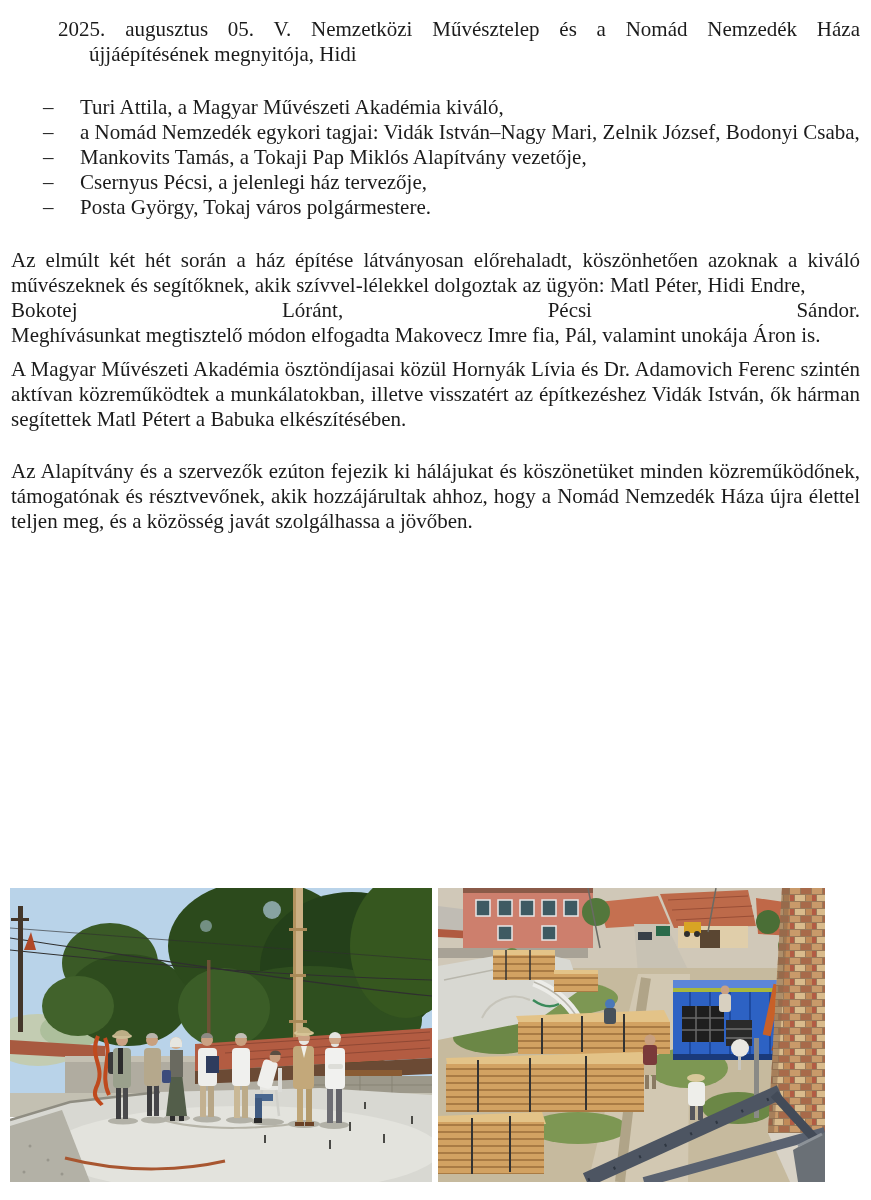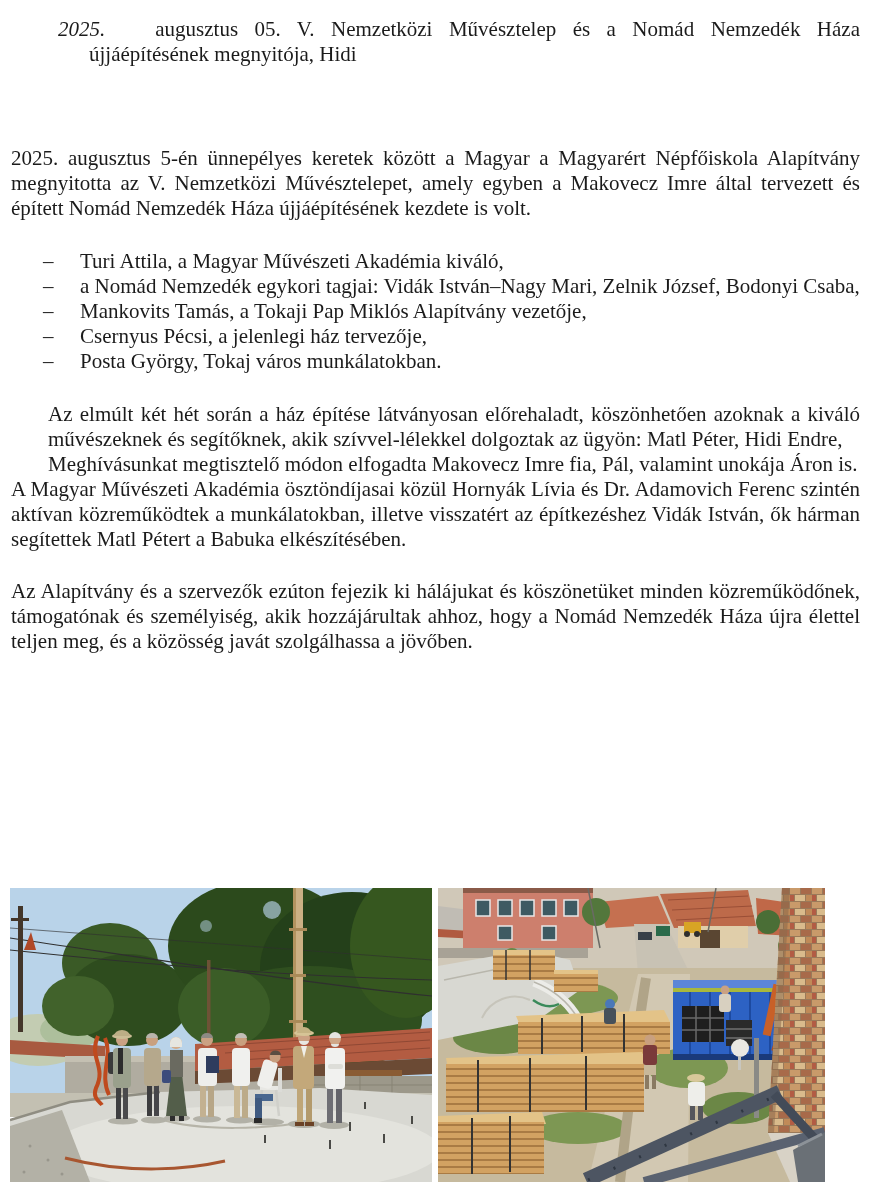--- a/index.html
+++ b/index.html
@@ -5,51 +5,50 @@
   html,body { margin:0; padding:0; background:#ffffff; }
   .page {
     position:relative; width:871px; height:1200px; margin:0 auto;
     background:#ffffff; overflow:hidden;
     font-family:"Liberation Serif", serif;
     font-size:21px; line-height:25px; color:#1b1b1b;
   }
   .content { position:absolute; left:11px; top:17px; width:849px; }
 
   .heading-line1 { padding-left:78px; text-indent:-31px; text-align:justify; text-align-last:justify; white-space:normal; }
-  .heading-num   { margin-right:50px;font-style:italic; }
+  .heading-num   { margin-right:20px; }
   .heading-line2 { padding-left:78px; }
 
   .p  { text-align:justify; }
   .p1 { margin-top:79px; }
   .p2 { margin-top:26px; }
   .plist { margin-top:28px; }
   .list-item { display:flex; }
   .bullet    { flex:0 0 37px; margin-left:32px; }
   .item-text { flex:1 1 auto; text-align:justify; }
   .p3 { margin-top:28px; }
-  .seg { text-align:justify;margin-left:37px; }
+  .seg { text-align:justify; }
   .seg-stretch { text-align:justify; text-align-last:justify; }
-  .p4 { margin-top:0; }
+  .p4 { margin-top:9px; }
   .p5 { margin-top:27px; }
 
   .photos { position:absolute; left:10px; top:888px; display:flex; gap:6px; }
   .photo  { display:block; }
 </style>
 </head>
 <body>
 
 <div class="page">
   <div class="content">
 
     <div class="heading">
       <div class="heading-line1"><span class="heading-num">2025.</span><span>augusztus 05. V. Nemzetközi Művésztelep és a Nomád Nemzedék Háza</span></div>
       <div class="heading-line2">újjáépítésének megnyitója, Hidi</div>
     </div>
 
-    <div class="p p1">2025. augusztus 5-én ünnepélyes keretek között a Magyar a Magyarért Népfőiskola Alapítvány megnyitotta az V. Nemzetközi Művésztelepet, amely egyben a Makovecz Imre által tervezett és épített Nomád Nemzedék Háza újjáépítésének kezdete is volt.</div>
 
 
     <div class="plist">
       <div class="list-item">
         <span class="bullet">–</span>
         <span class="item-text">Turi Attila, a Magyar Művészeti Akadémia kiváló,</span>
       </div>
       <div class="list-item">
         <span class="bullet">–</span>
         <span class="item-text">a Nomád Nemzedék egykori tagjai: Vidák István–Nagy Mari, Zelnik József, Bodonyi Csaba,</span>
@@ -57,32 +56,33 @@
       <div class="list-item">
         <span class="bullet">–</span>
         <span class="item-text">Mankovits Tamás, a Tokaji Pap Miklós Alapítvány vezetője,</span>
       </div>
       <div class="list-item">
         <span class="bullet">–</span>
         <span class="item-text">Csernyus Pécsi, a jelenlegi ház tervezője,</span>
       </div>
       <div class="list-item">
         <span class="bullet">–</span>
-        <span class="item-text">Posta György, Tokaj város munkálatokban.</span>
+        <span class="item-text">Posta György, Tokaj város polgármestere.</span>
       </div>
     </div>
 
     <div class="p3">
       <div class="seg">Az elmúlt két hét során a ház építése látványosan előrehaladt, köszönhetően azoknak a kiváló művészeknek és segítőknek, akik szívvel-lélekkel dolgoztak az ügyön: Matl Péter, Hidi Endre,</div>
+      <div class="seg-stretch">Bokotej Lóránt, Pécsi Sándor.</div>
       <div class="seg">Meghívásunkat megtisztelő módon elfogadta Makovecz Imre fia, Pál, valamint unokája Áron is.</div>
     </div>
 
     <div class="p p4">A Magyar Művészeti Akadémia ösztöndíjasai közül Hornyák Lívia és Dr. Adamovich Ferenc szintén aktívan közreműködtek a munkálatokban, illetve visszatért az építkezéshez Vidák István, ők hárman segítettek Matl Pétert a Babuka elkészítésében.</div>
 
-    <div class="p p5">Az Alapítvány és a szervezők ezúton fejezik ki hálájukat és köszönetüket minden közreműködőnek, támogatónak és személyiség, akik hozzájárultak ahhoz, hogy a Nomád Nemzedék Háza újra élettel teljen meg, és a közösség javát szolgálhassa a jövőben.</div>
+    <div class="p p5">Az Alapítvány és a szervezők ezúton fejezik ki hálájukat és köszönetüket minden közreműködőnek, támogatónak és résztvevőnek, akik hozzájárultak ahhoz, hogy a Nomád Nemzedék Háza újra élettel teljen meg, és a közösség javát szolgálhassa a jövőben.</div>
   </div>
 
   <div class="photos">
 
     <svg class="photo" role="img" width="422" height="294" viewBox="0 0 422 294" aria-label="Csoport az épülő ház betonalapján a magas fa oszlop mellett">
       <g>
         <rect width="422" height="215" fill="#b9d3e9"></rect>
         <ellipse cx="28" cy="152" rx="48" ry="26" fill="#c3ccb2"></ellipse>
         <ellipse cx="62" cy="142" rx="32" ry="18" fill="#adbf9c"></ellipse>
       </g>

